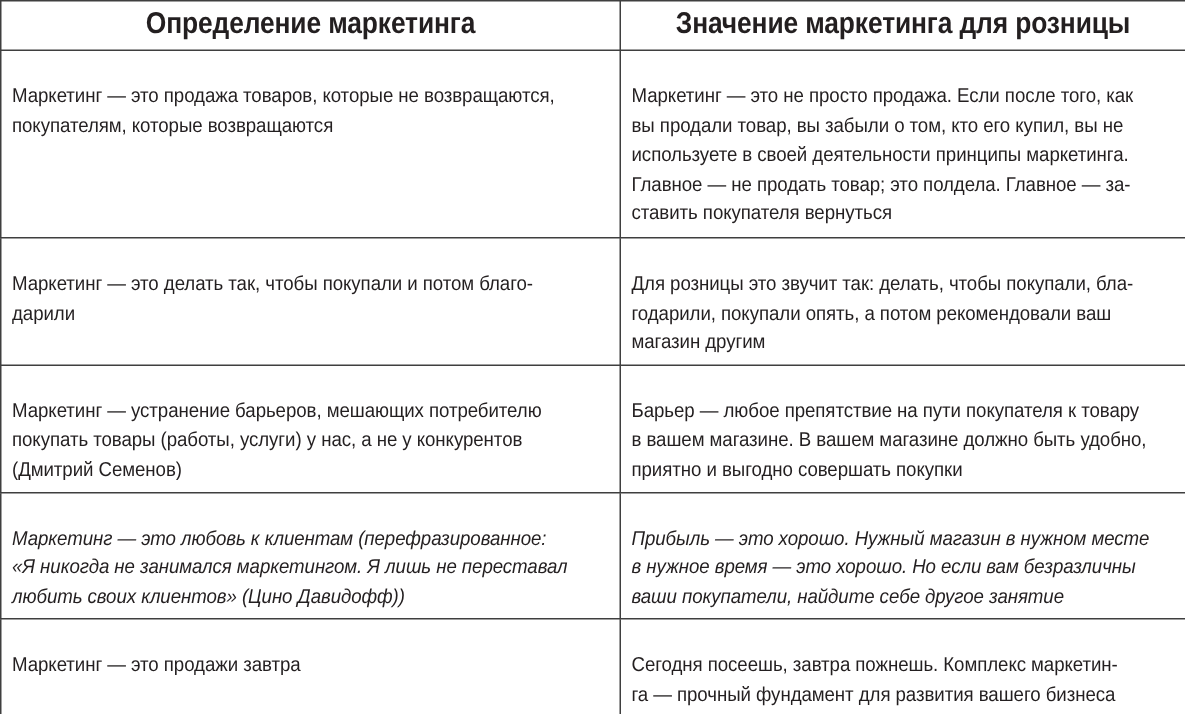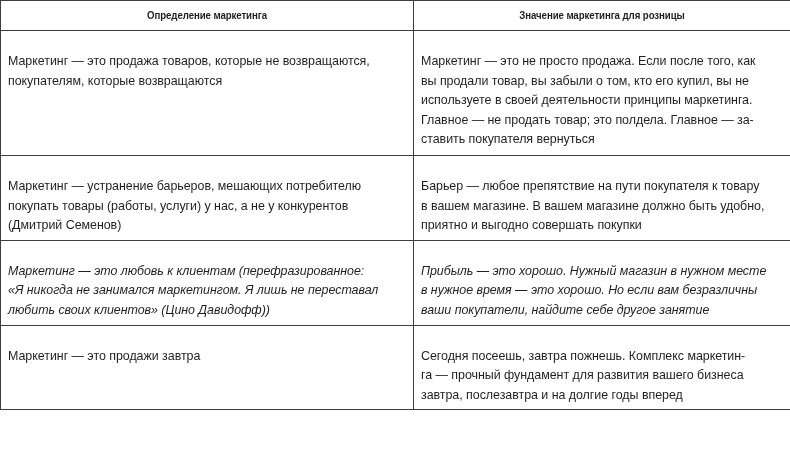--- a/index.html
+++ b/index.html
@@ -38,21 +38,21 @@
     vertical-align: top;
     box-sizing: border-box;
   }
 
   thead th {
     height: 30px;
     padding: 4px 6px 5px 6px;
     text-align: center;
     vertical-align: middle;
     font-weight: bold;
-    font-size: 11px;
+    font-size: 20px;
     letter-spacing: -0.1px;
     transform-origin: center;
   }
   thead th .hdr-inner {
     display: block;
     transform: scaleX(0.88);
     transform-origin: center center;
     white-space: nowrap;
   }
 
@@ -104,20 +104,31 @@
 покупателям, которые возвращаются</span>
         </td>
         <td>
           <span class="cell-inner">Маркетинг — это не просто продажа. Если после того, как
 вы продали товар, вы забыли о том, кто его купил, вы не
 используете в своей деятельности принципы маркетинга.
 Главное — не продать товар; это полдела. Главное — за-
 ставить покупателя вернуться</span>
         </td>
       </tr>
+      <tr class="row-2">
+        <td>
+          <span class="cell-inner">Маркетинг — это делать так, чтобы покупали и потом благо-
+дарили</span>
+        </td>
+        <td>
+          <span class="cell-inner">Для розницы это звучит так: делать, чтобы покупали, бла-
+годарили, покупали опять, а потом рекомендовали ваш
+магазин другим</span>
+        </td>
+      </tr>
       <tr class="row-3">
         <td>
           <span class="cell-inner">Маркетинг — устранение барьеров, мешающих потребителю
 покупать товары (работы, услуги) у нас, а не у конкурентов
 (Дмитрий Семенов)</span>
         </td>
         <td>
           <span class="cell-inner">Барьер — любое препятствие на пути покупателя к товару
 в вашем магазине. В вашем магазине должно быть удобно,
 приятно и выгодно совершать покупки</span>

